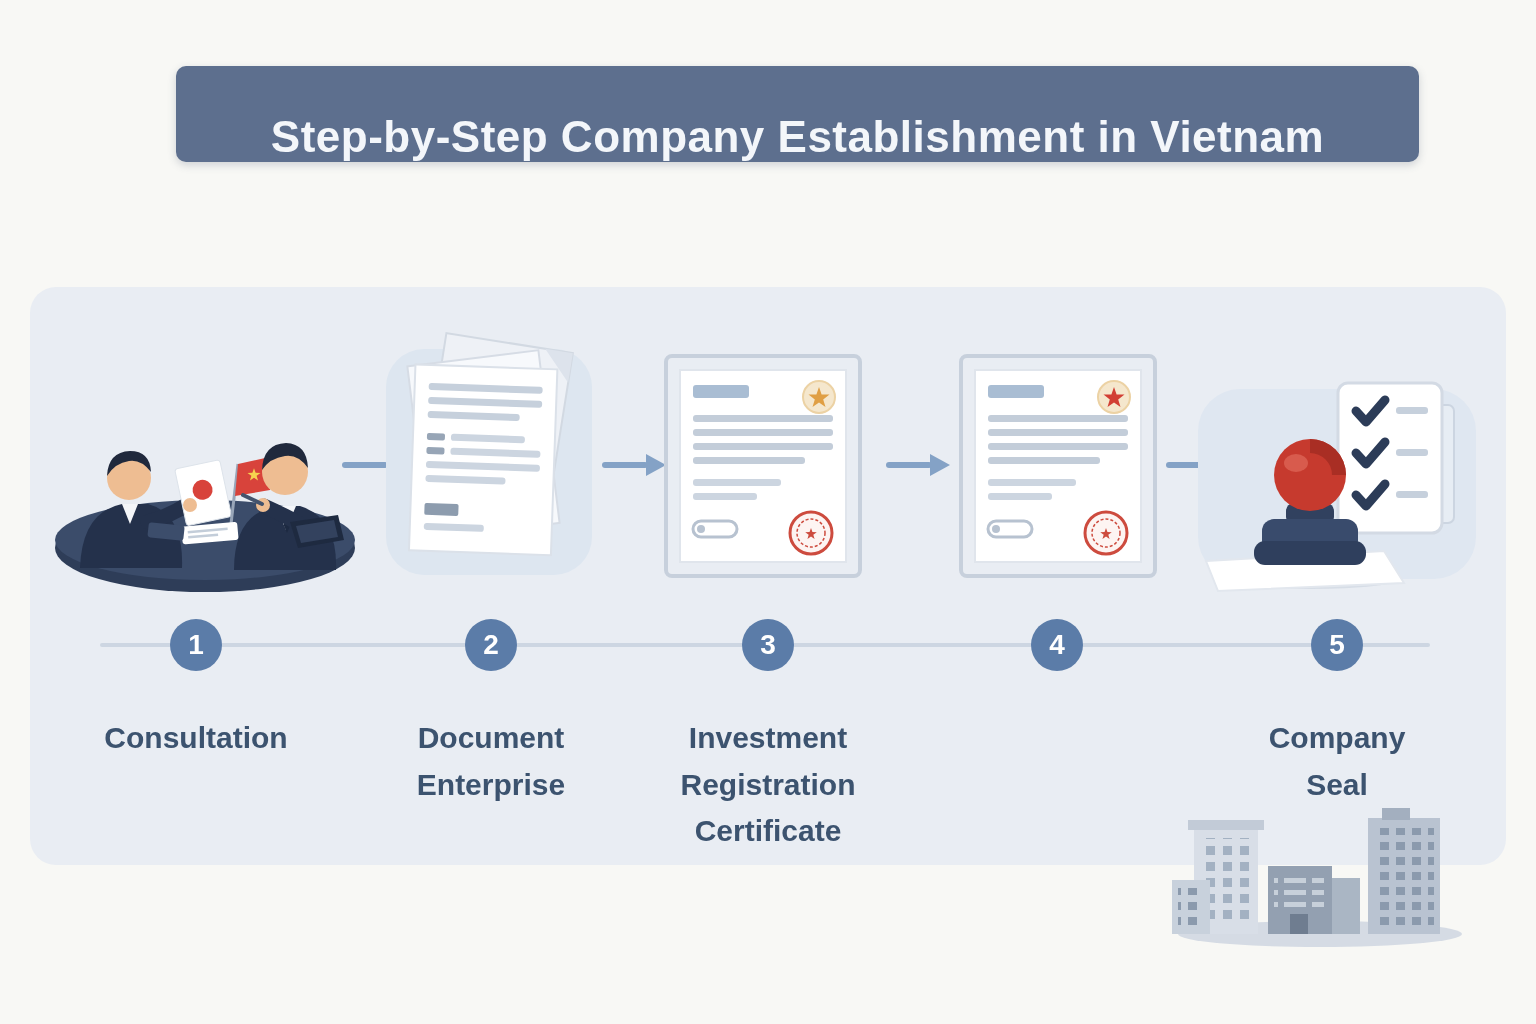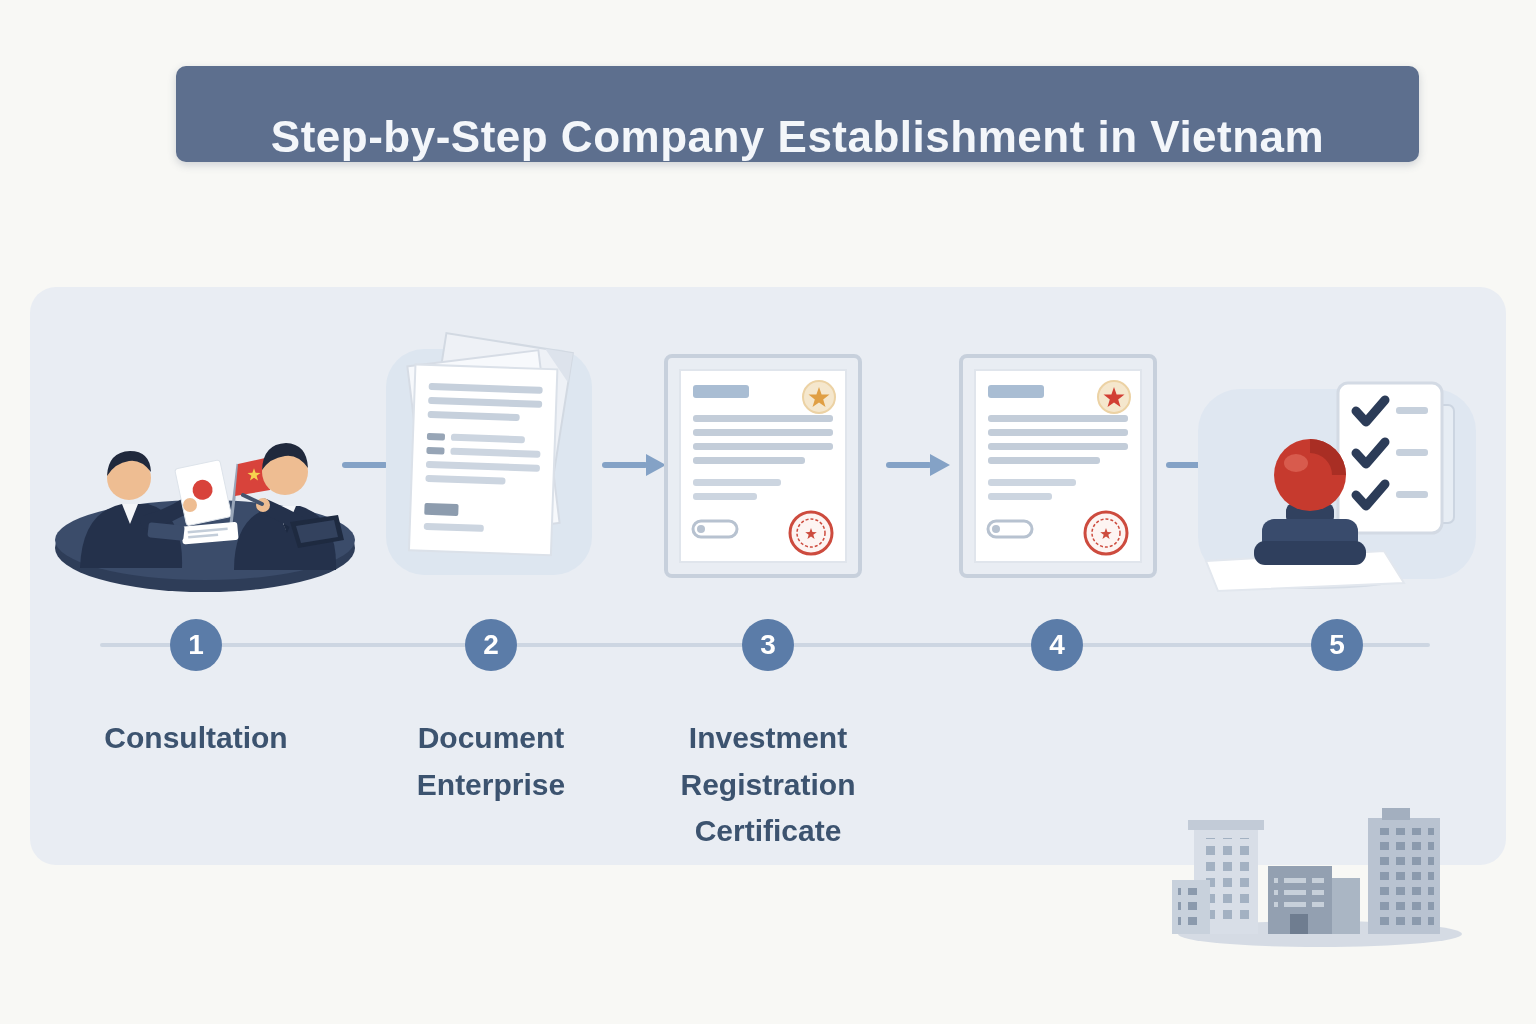--- a/index.html
+++ b/index.html
@@ -251,20 +251,21 @@
     <div class="step-circle pos-c4">
       <span>4</span>
     </div>
     <div class="step-circle pos-c5">
       <span>5</span>
     </div>
 
     <div class="step-label pos-l1">Consultation</div>
     <div class="step-label pos-l2">Document Enterprise</div>
     <div class="step-label pos-l3">Investment Registration Certificate</div>
+    <div class="step-label pos-l5">Company Seal</div>
 
   </div>
 
   <div class="buildings">
     <svg viewBox="0 0 296 168">
       <defs>
         <pattern id="winA" width="17" height="16" patternUnits="userSpaceOnUse">
           <rect width="9" height="9" fill="#a3b1c2"></rect>
         </pattern>
         <pattern id="winB" width="16" height="15" patternUnits="userSpaceOnUse">

